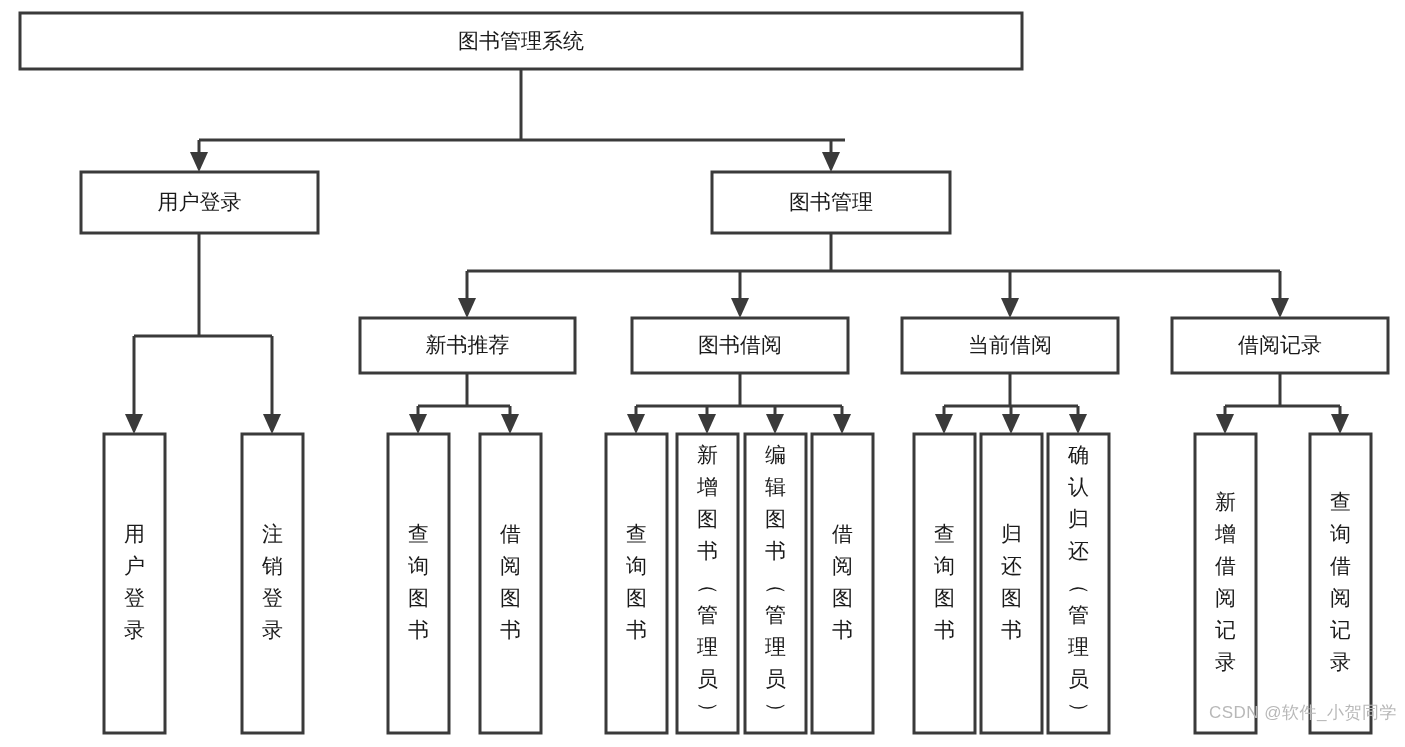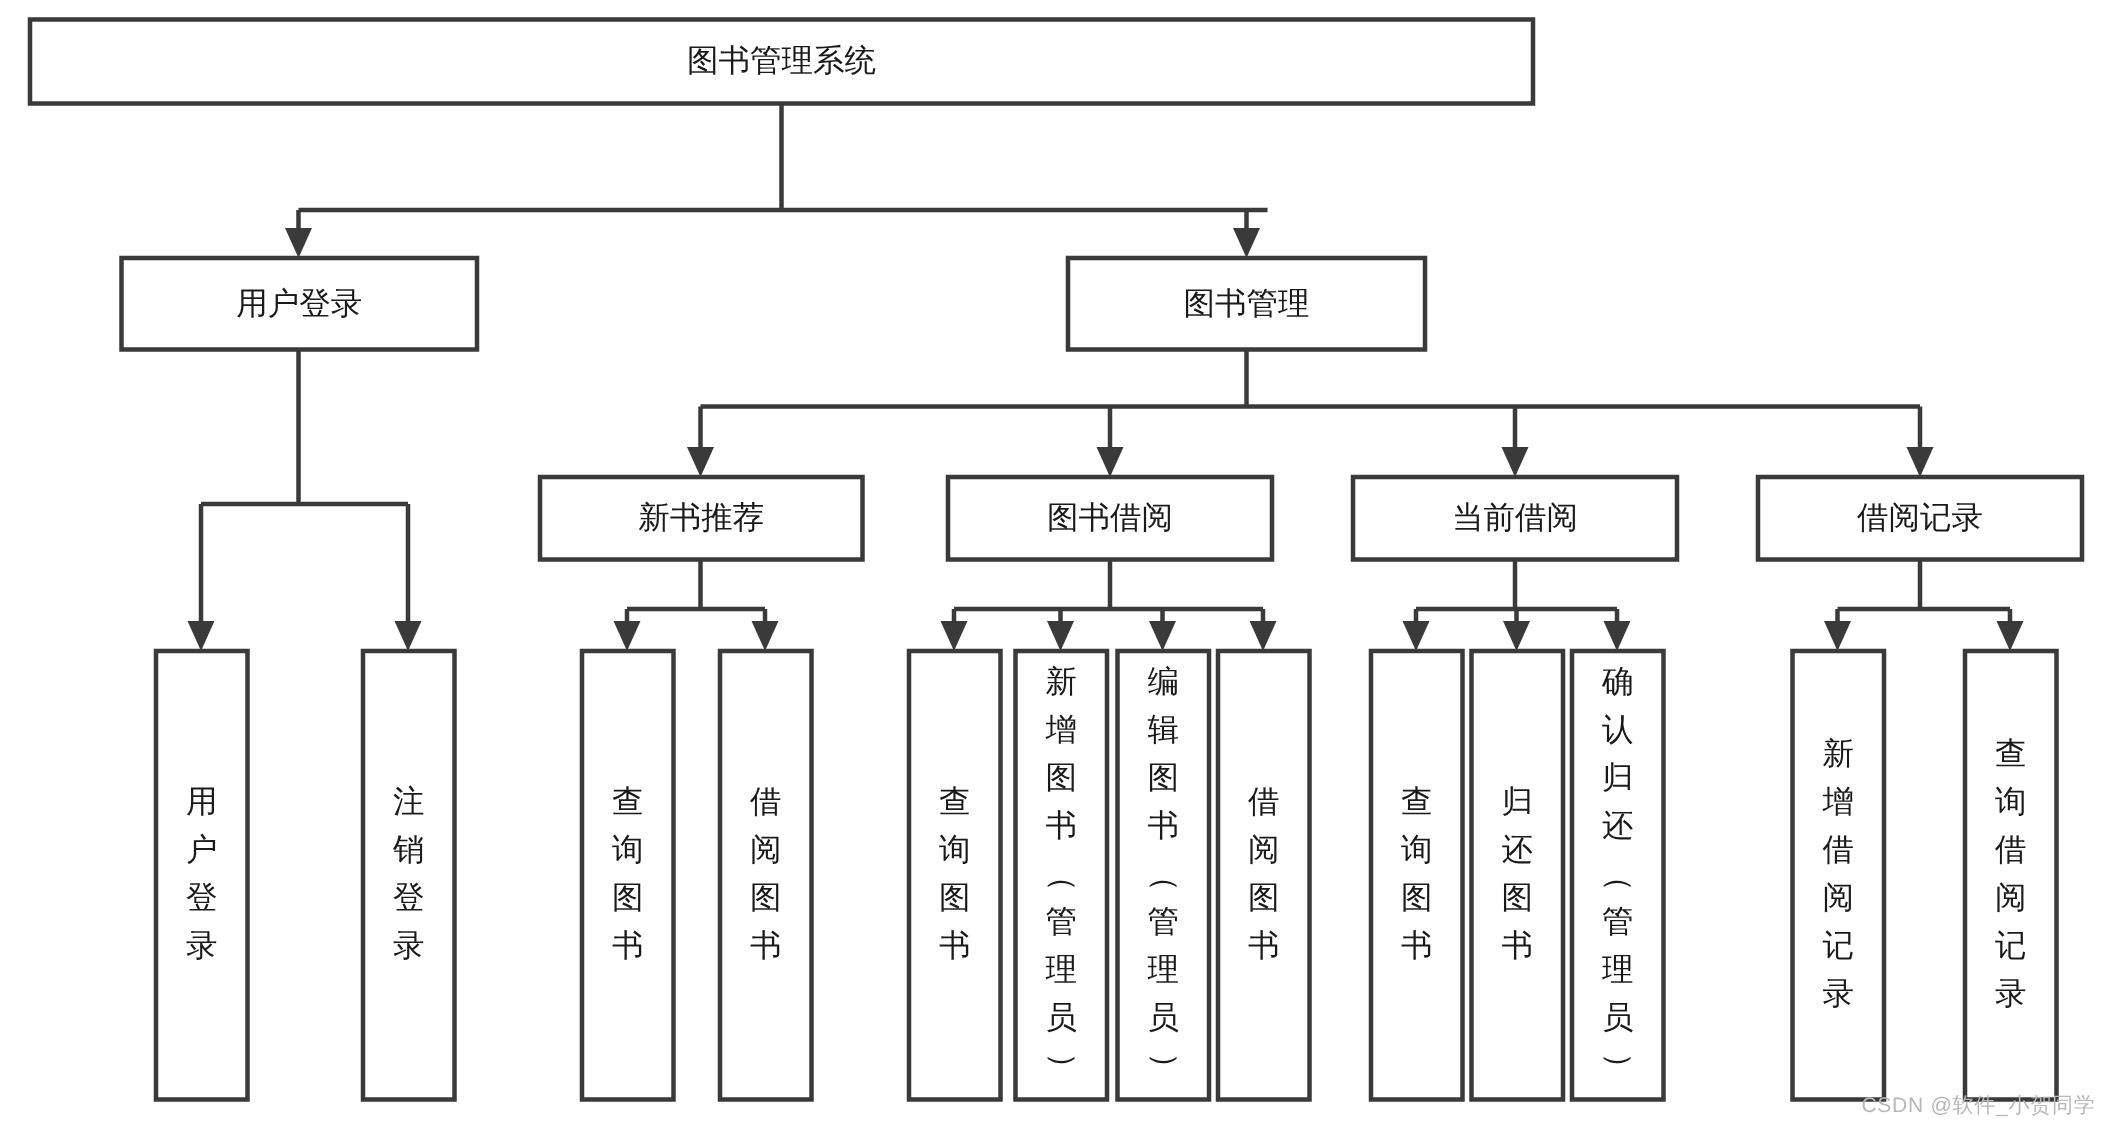--- a/index.html
+++ b/index.html
@@ -44,23 +44,23 @@
     stroke-width: 3;
     fill: none;
   }
   .arrow-head {
     fill: #3a3a3a;
     stroke: none;
   }
   .watermark {
     position: absolute;
     right: 8px;
-    bottom: 1px;
+    bottom: 23px;
     font-family: "Liberation Sans", "DejaVu Sans", sans-serif;
-    font-size: 14px;
+    font-size: 17px;
     color: #b8b8b8;
     white-space: nowrap;
     letter-spacing: 0.5px;
     pointer-events: none;
   }
 </style>
 </head>
 <body>
 
 <svg id="diagram" viewBox="0 0 1405 747">

